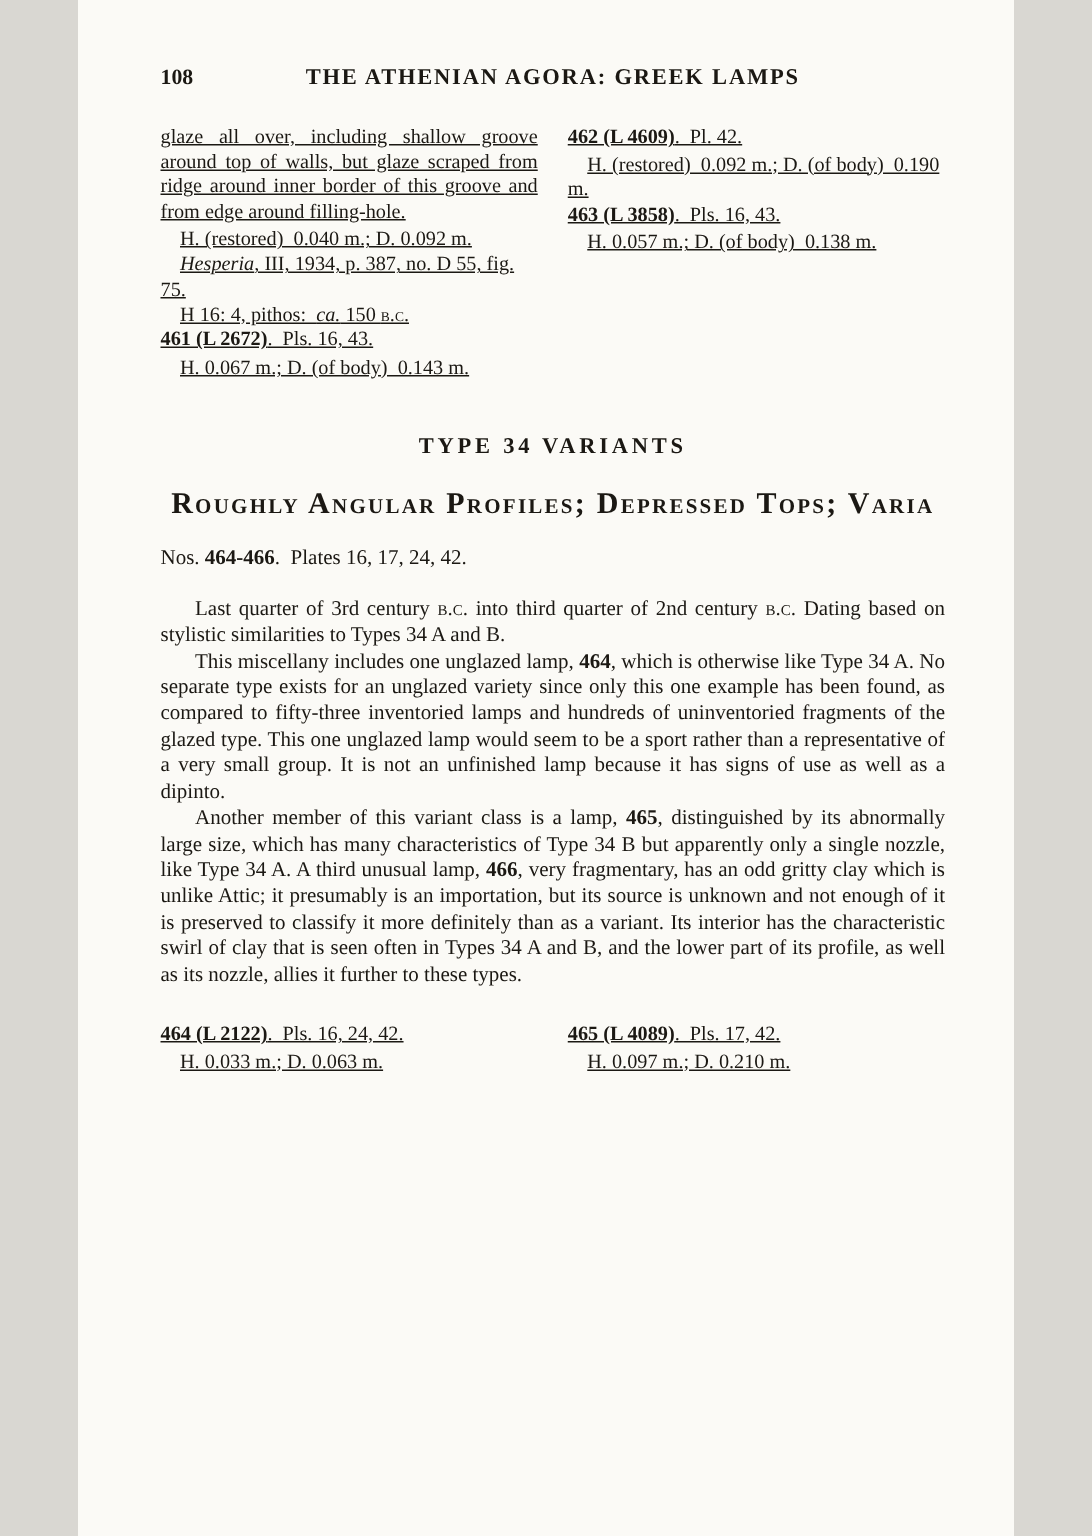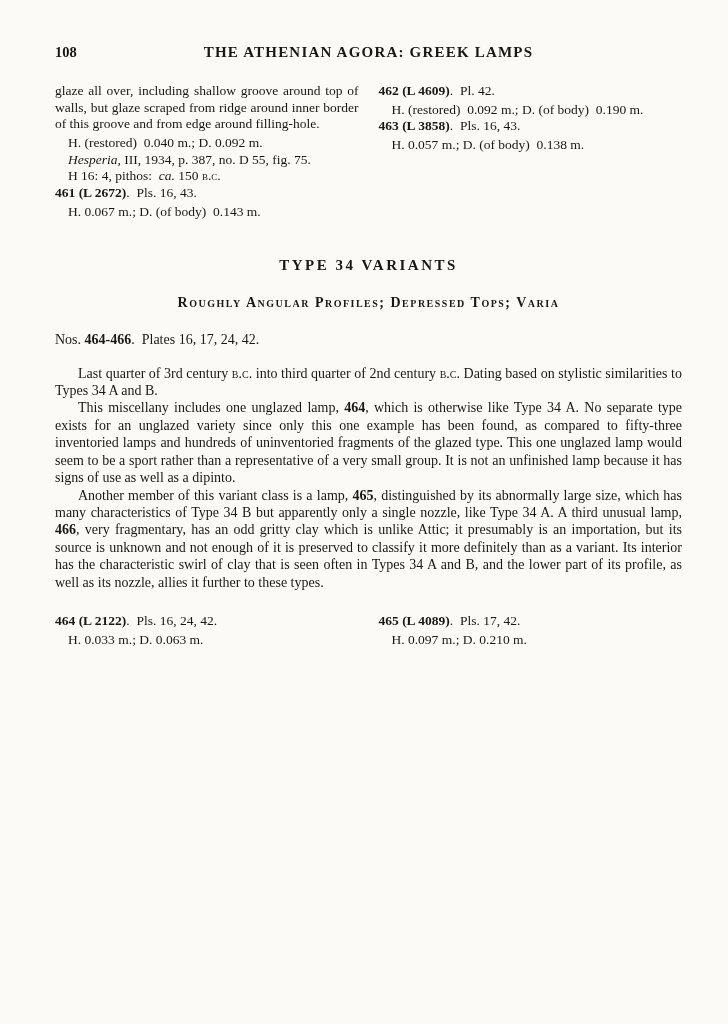--- a/index.html
+++ b/index.html
@@ -1,18 +1,18 @@
 <!DOCTYPE html>
 <html><head>
 <meta charset="utf-8">
 <style>
   html,body{margin:0;padding:0;background:#d9d7d2;}
   .page{
     position:relative;
-    width:728px;height:1024px;
+    width:624px;height:1024px;
     box-sizing:border-box;
     margin:0 auto;
     padding:44px 46px 0 55px;
     background:#fbfaf6;
     color:#1b1813;
     font-family:"Liberation Serif","DejaVu Serif",serif;
     overflow:hidden;
   }
   p{margin:0;}
   .running-head{
@@ -27,20 +27,21 @@
     position:absolute;left:0;top:0;
     font-weight:bold;
     letter-spacing:0;
     font-size:14.5px;
   }
   .cols{
     display:grid;
     grid-template-columns:1fr 1fr;
     column-gap:20px;
     margin-top:23px;
+    text-decoration:underline;
   }
   .cols.bottom{margin-top:22px;}
   .bt{
     font-size:13.5px;
     line-height:16.6px;
     text-align:justify;
   }
   .entry{margin-top:0;}
   .entry:first-child{margin-top:0;}
   .entry-head{font-size:13.5px;line-height:16.6px;}
@@ -54,21 +55,21 @@
     text-align:center;
     font-size:15px;
     font-weight:bold;
     letter-spacing:2.5px;
     line-height:17px;
   }
   .v-sub{
     text-align:center;
     font-variant:small-caps;
     font-weight:bold;
-    font-size:14px;
+    font-size:20px;
     letter-spacing:1.5px;
     line-height:16px;
     margin-top:21px;
   }
   .nos-line{
     font-size:14px;
     line-height:17.4px;
     margin-top:20px;
   }
   .para{

